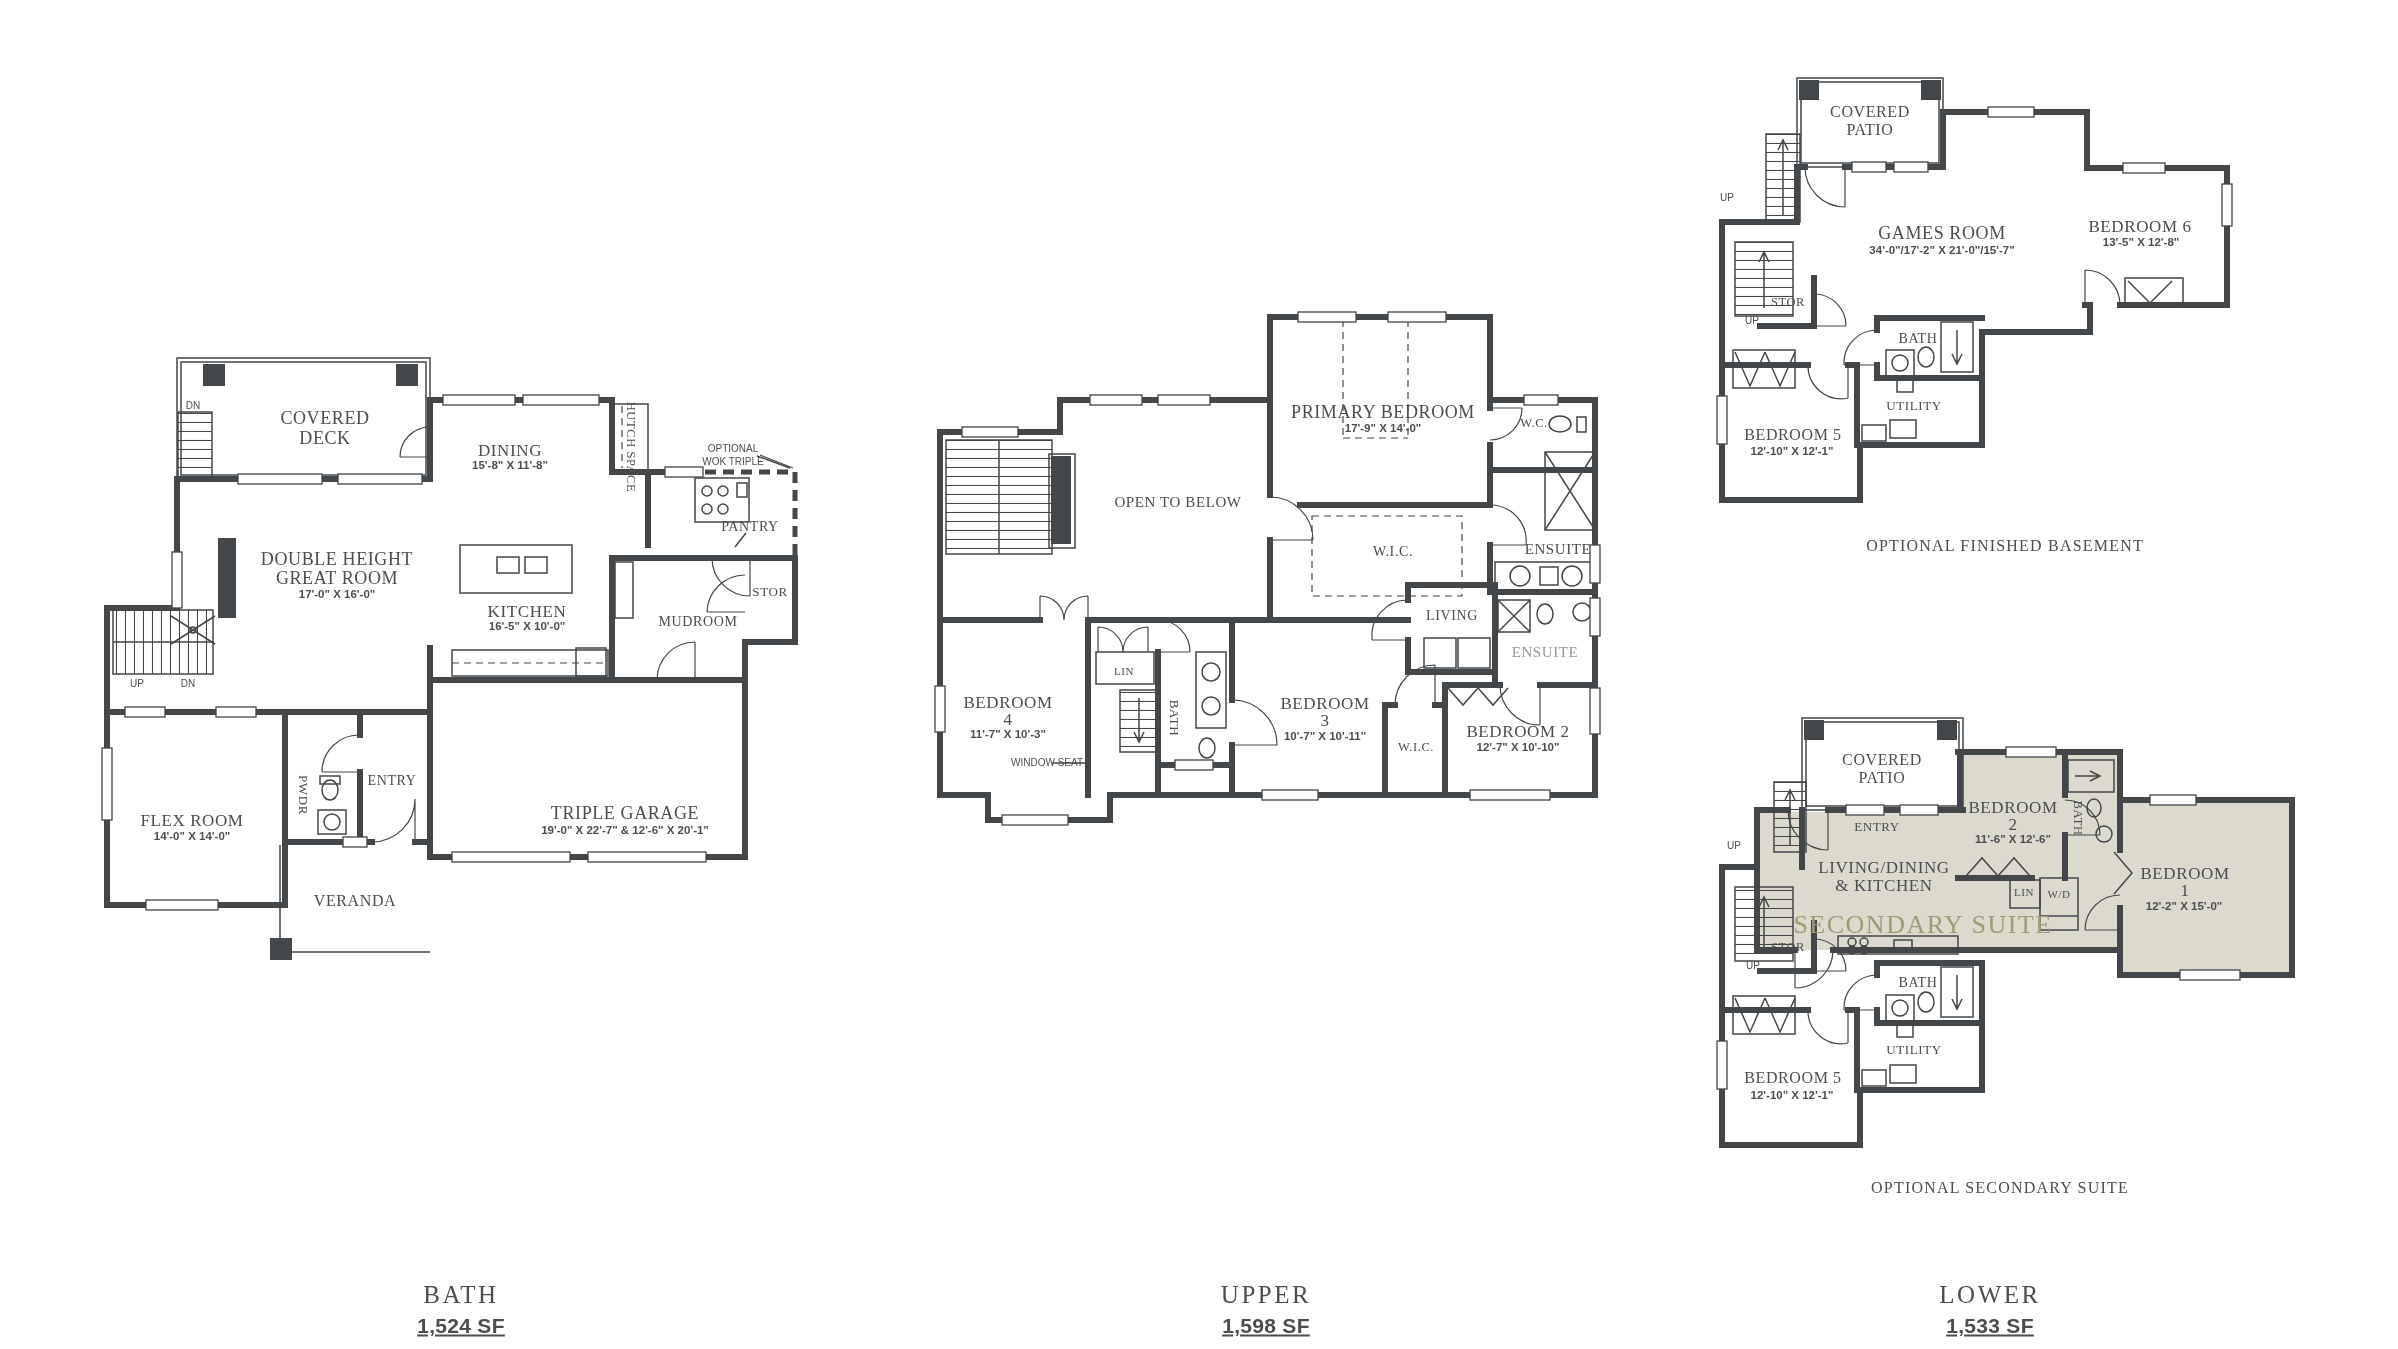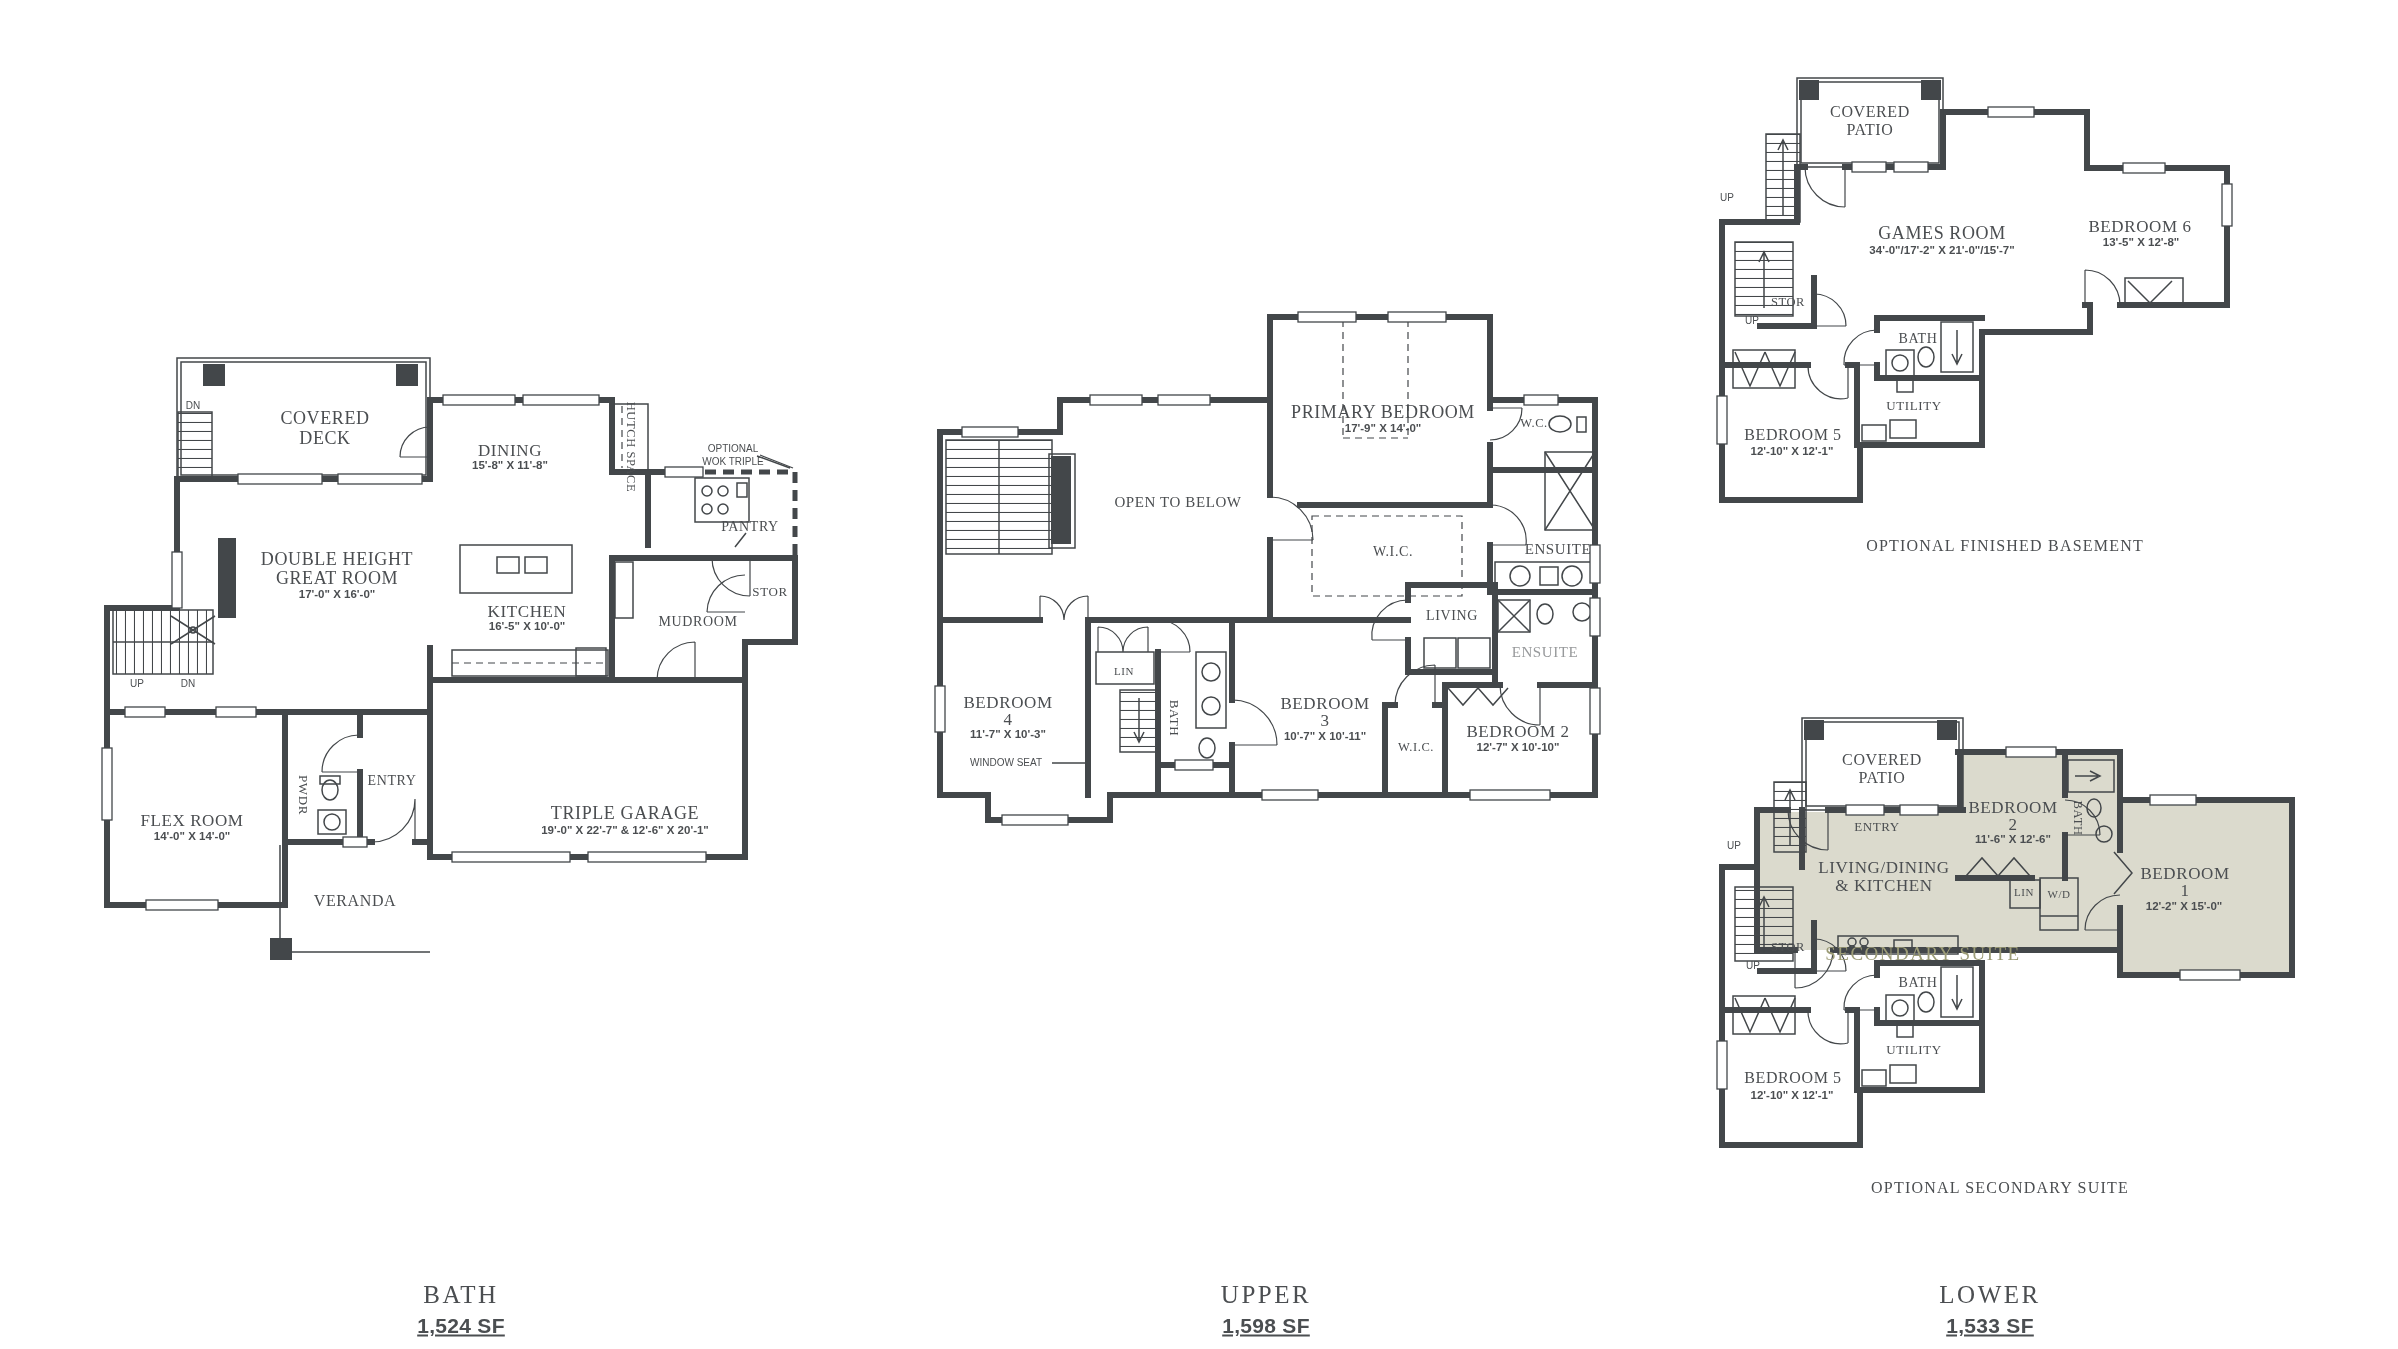--- a/index.html
+++ b/index.html
@@ -14,21 +14,21 @@
           font-family:"Liberation Serif",serif;color:var(--text);}
   svg{position:absolute;left:0;top:0;}
   .lbl{position:absolute;transform:translate(-50%,-50%);white-space:nowrap;text-align:center;
        letter-spacing:.6px;line-height:1;color:var(--text);}
   .vert{transform:translate(-50%,-50%) rotate(90deg);}
   .s18{font-size:18px}.s17{font-size:17px}.s16{font-size:16px}.s15{font-size:15px}
   .s14{font-size:14px}.s13{font-size:13px}.s12{font-size:12.5px}.s11{font-size:11px}
   .dim{font-family:"Liberation Sans",sans-serif;font-weight:bold;font-size:11.5px;letter-spacing:0;}
   .sans{font-family:"Liberation Sans",sans-serif;font-weight:normal;font-size:10px;letter-spacing:0;}
   .muted{color:var(--muted);}
-  .olive{color:var(--suite-text);font-size:19px;letter-spacing:1.5px;margin-top:28px;}
+  .olive{color:var(--suite-text);font-size:26px;letter-spacing:1.5px;}
   .cap{font-size:16px;letter-spacing:1.2px;}
   .plan-name{font-size:25px;letter-spacing:2.5px;}
   .plan-area{font-family:"Liberation Sans",sans-serif;font-weight:bold;font-size:21px;letter-spacing:.3px;text-decoration:underline;}
 </style>
 </head>
 <body>
 
 <div class="canvas">
 
 <svg width="2398" height="1349" viewBox="0 0 2398 1349">
@@ -329,21 +329,21 @@
 <div class="lbl dim" style="left:1383px;top:429px">17'-9" X 14'-0"</div>
 <div class="lbl s12" style="left:1534px;top:423px">W.C.</div>
 <div class="lbl s15" style="left:1178px;top:502px">OPEN TO BELOW</div>
 <div class="lbl s14" style="left:1393px;top:552px">W.I.C.</div>
 <div class="lbl s15" style="left:1558px;top:549px">ENSUITE</div>
 <div class="lbl s14" style="left:1452px;top:616px">LIVING</div>
 <div class="lbl s15 muted" style="left:1545px;top:652px">ENSUITE</div>
 <div class="lbl s17" style="left:1008px;top:702px">BEDROOM</div>
 <div class="lbl s17" style="left:1008px;top:719px">4</div>
 <div class="lbl dim" style="left:1008px;top:735px">11'-7" X 10'-3"</div>
-<div class="lbl sans" style="left:1006px;top:763px">WINDOW SEAT</div>
+<div class="lbl sans" style="left:1047px;top:763px">WINDOW SEAT</div>
 <div class="lbl s11" style="left:1124px;top:671px">LIN</div>
 <div class="lbl s13 vert" style="left:1174px;top:718px">BATH</div>
 <div class="lbl s17" style="left:1325px;top:703px">BEDROOM</div>
 <div class="lbl s17" style="left:1325px;top:720px">3</div>
 <div class="lbl dim" style="left:1325px;top:737px">10'-7" X 10'-11"</div>
 <div class="lbl s12" style="left:1416px;top:747px">W.I.C.</div>
 <div class="lbl s17" style="left:1518px;top:731px">BEDROOM 2</div>
 <div class="lbl dim" style="left:1518px;top:748px">12'-7" X 10'-10"</div>
 
 <div class="lbl s16" style="left:1870px;top:112px">COVERED</div>

